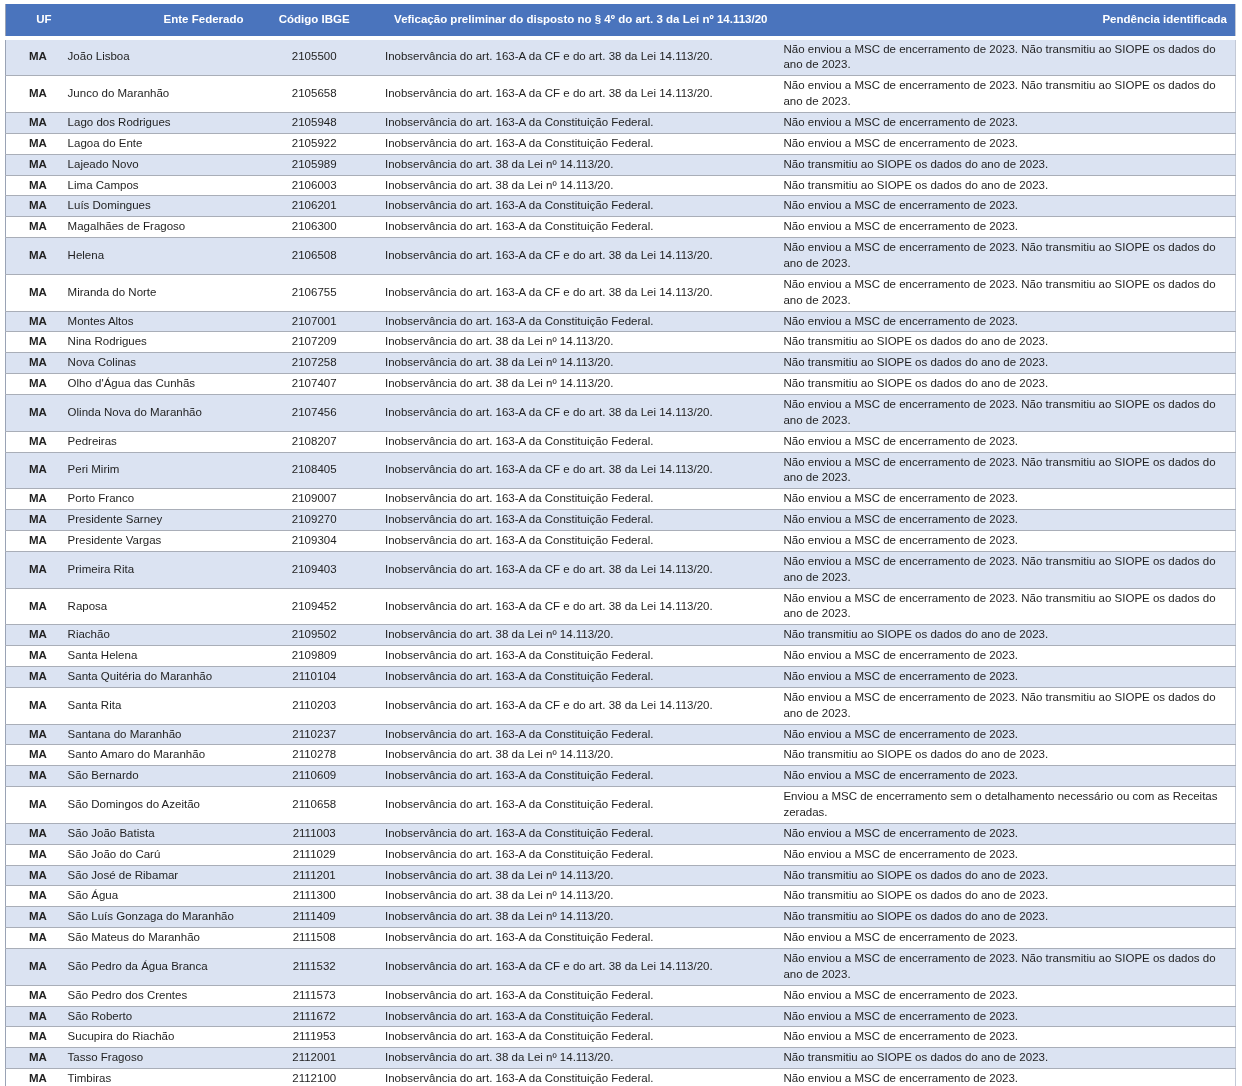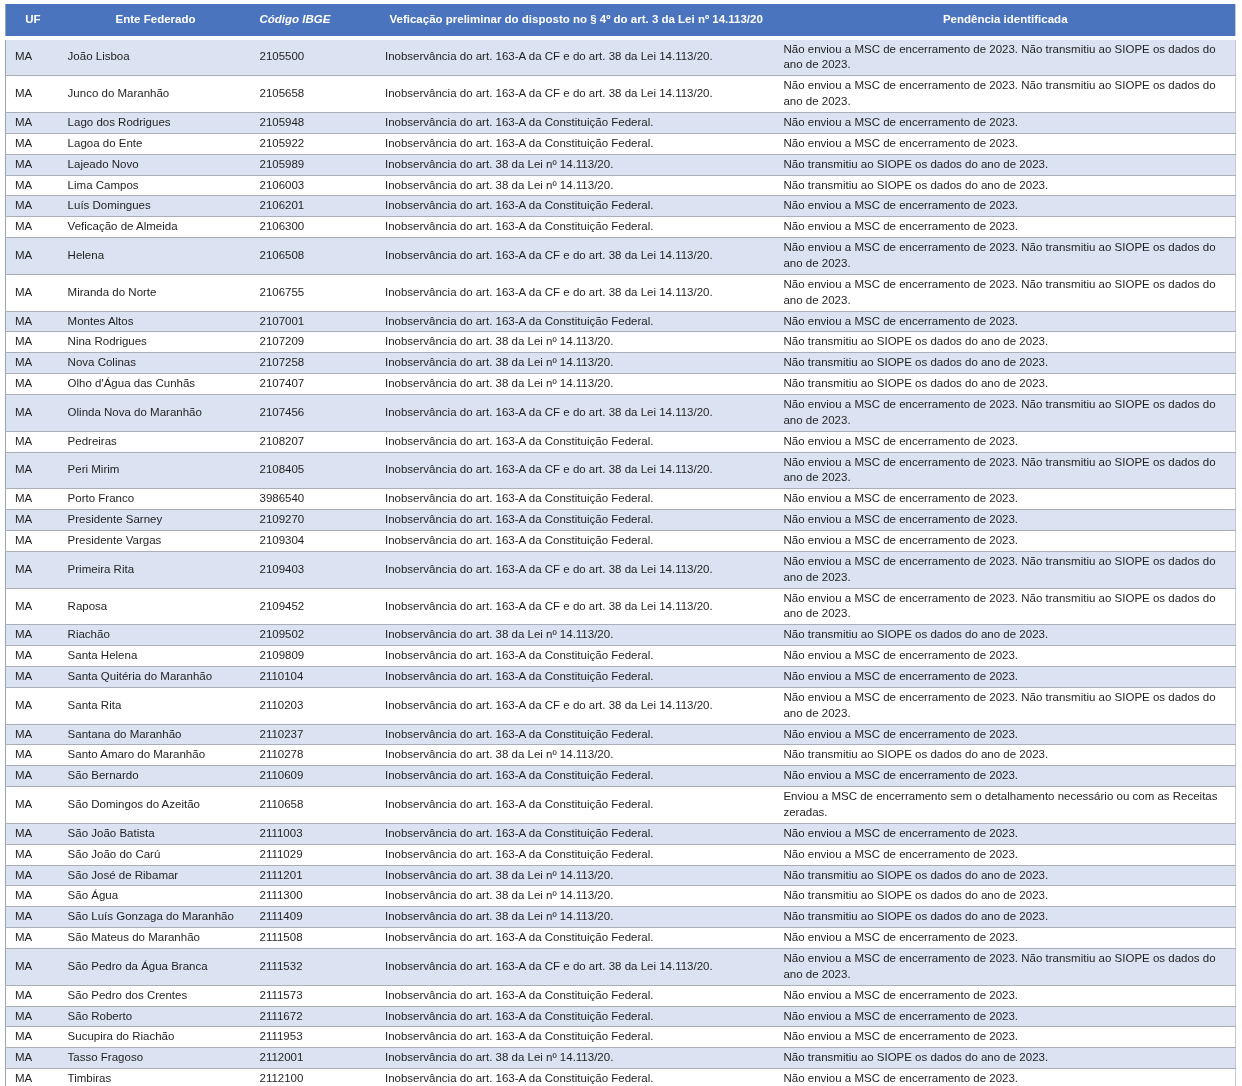--- a/index.html
+++ b/index.html
@@ -26,41 +26,41 @@
   col.c-uf    { width: 4.4%; }
   col.c-ente  { width: 15.6%; }
   col.c-cod   { width: 10.2%; }
   col.c-ver   { width: 32.4%; }
   col.c-pen   { width: 37.4%; }
 
   thead th {
     background: #4a74bd;
     color: #ffffff;
     font-weight: bold;
-    text-align: center;
+    text-align: right;
     vertical-align: middle;
     padding: 8px 8px;
     line-height: 1.35;
     border-bottom: 4px solid #ffffff;
   }
-  thead th.center { text-align: left; font-style: italic; }
+  thead th.center { text-align: center; }
 
   tbody td {
     padding: 2px 8px;
     vertical-align: middle;
     line-height: 1.38;
     word-wrap: break-word;
   }
   tbody tr { height: 19px; }
   tbody tr:nth-child(odd)  { background: #dbe3f2; }
   tbody tr:nth-child(even) { background: #ffffff; }
   tbody tr + tr { border-top: 1px solid #a9aeb8; }
 
-  td.cell-uf   { padding-left: 9px; }
-  td.cell-cod  { }
+  td.cell-uf   { padding-left: 23px; font-weight: bold; }
+  td.cell-cod  { text-align: center; }
 </style>
 </head>
 <body>
 
 <div class="page">
   <table class="pend-table">
     <colgroup>
       <col class="c-uf">
       <col class="c-ente">
       <col class="c-cod">
@@ -121,21 +121,21 @@
   </tr>
         <tr>
     <td class="cell-uf">MA</td>
     <td class="cell-ente">Luís Domingues</td>
     <td class="cell-cod">2106201</td>
     <td class="cell-ver">Inobservância do art. 163-A da Constituição Federal.</td>
     <td class="cell-pen">Não enviou a MSC de encerramento de 2023.</td>
   </tr>
         <tr>
     <td class="cell-uf">MA</td>
-    <td class="cell-ente">Veficação de Almeida</td>
+    <td class="cell-ente">Magalhães de Fragoso</td>
     <td class="cell-cod">2106300</td>
     <td class="cell-ver">Inobservância do art. 163-A da Constituição Federal.</td>
     <td class="cell-pen">Não enviou a MSC de encerramento de 2023.</td>
   </tr>
         <tr>
     <td class="cell-uf">MA</td>
     <td class="cell-ente">Helena</td>
     <td class="cell-cod">2106508</td>
     <td class="cell-ver">Inobservância do art. 163-A da CF e do art. 38 da Lei 14.113/20.</td>
     <td class="cell-pen">Não enviou a MSC de encerramento de 2023. Não transmitiu ao SIOPE os dados do ano de 2023.</td>
@@ -192,21 +192,21 @@
         <tr>
     <td class="cell-uf">MA</td>
     <td class="cell-ente">Peri Mirim</td>
     <td class="cell-cod">2108405</td>
     <td class="cell-ver">Inobservância do art. 163-A da CF e do art. 38 da Lei 14.113/20.</td>
     <td class="cell-pen">Não enviou a MSC de encerramento de 2023. Não transmitiu ao SIOPE os dados do ano de 2023.</td>
   </tr>
         <tr>
     <td class="cell-uf">MA</td>
     <td class="cell-ente">Porto Franco</td>
-    <td class="cell-cod">3986540</td>
+    <td class="cell-cod">2109007</td>
     <td class="cell-ver">Inobservância do art. 163-A da Constituição Federal.</td>
     <td class="cell-pen">Não enviou a MSC de encerramento de 2023.</td>
   </tr>
         <tr>
     <td class="cell-uf">MA</td>
     <td class="cell-ente">Presidente Sarney</td>
     <td class="cell-cod">2109270</td>
     <td class="cell-ver">Inobservância do art. 163-A da Constituição Federal.</td>
     <td class="cell-pen">Não enviou a MSC de encerramento de 2023.</td>
   </tr>

